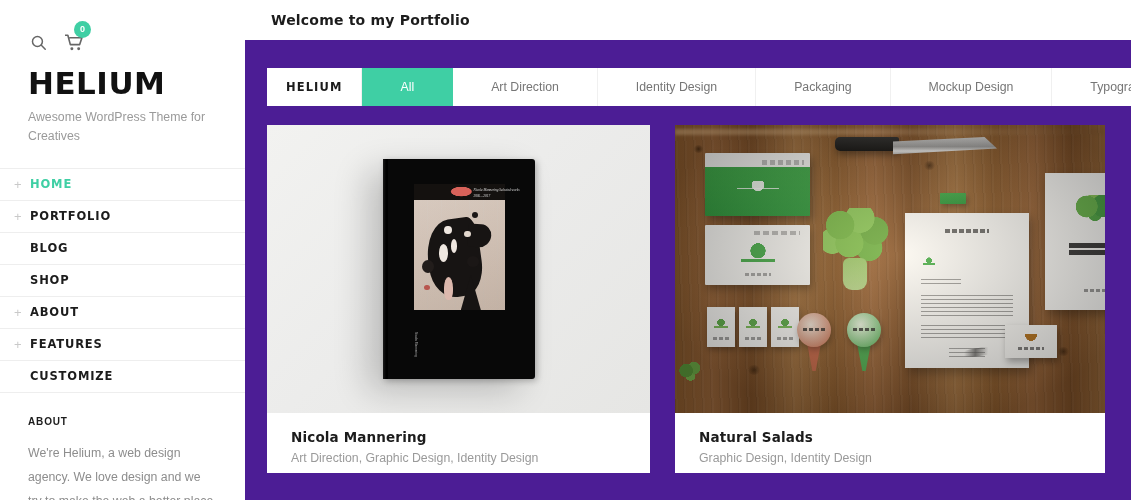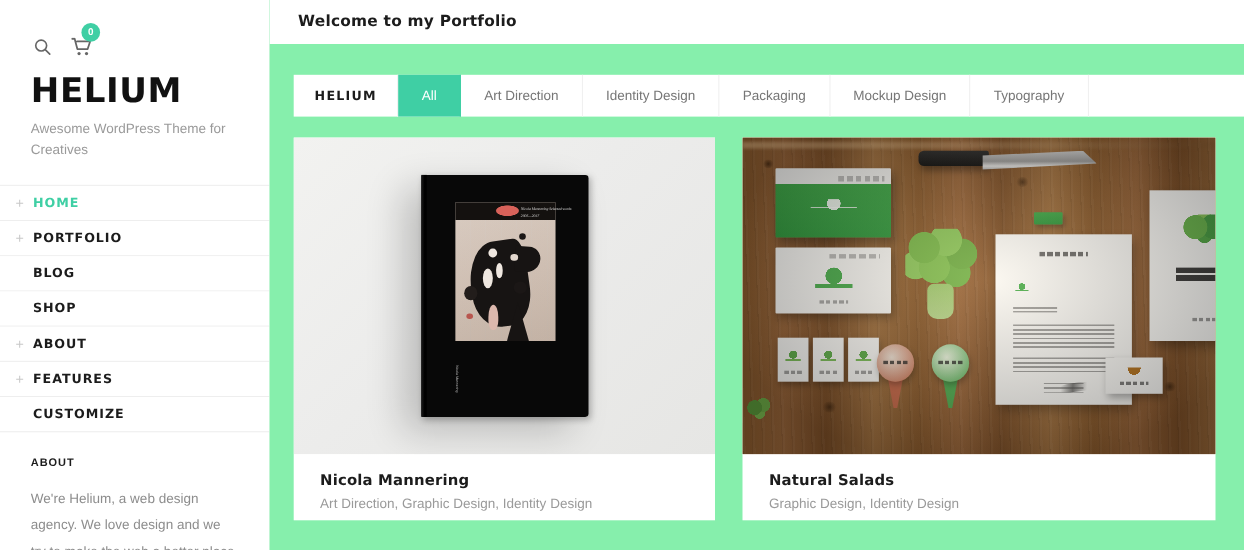--- a/index.html
+++ b/index.html
@@ -76,21 +76,21 @@
   }
   .about-body {
     margin-top: 15px;
     font-size: 12.3px; color: #8d8d8d; line-height: 1.95;
     max-width: 190px;
   }
 
   
   .main {
     flex: 1 1 auto; height: 500px;
-    background: #86efac;
+    background: #4c1d95;
     position: relative;
     overflow: hidden;
   }
   .page-header {
     background: #ffffff;
     height: 40px;
     display: flex; align-items: center;
     padding-left: 26px;
   }
   .page-title {
@@ -109,21 +109,21 @@
   .filter-label {
     display: flex; align-items: center; justify-content: center;
     padding: 0 19px;
     font-size: 11.5px; font-weight: 700; letter-spacing: 1.1px;
     color: #1c1c1c;
     font-family: "DejaVu Sans", sans-serif;
     border-right: 1px solid #f0f0f0;
   }
   .filter-tab {
     display: flex; align-items: center; justify-content: center;
-    padding: 0 21px;
+    padding: 0 38px;
     font-size: 12.3px; color: #767676;
     cursor: pointer;
     border-right: 1px solid #f0f0f0;
     white-space: nowrap;
   }
   .filter-tab.active {
     background: #3fcfa4; color: #ffffff;
     border-right-color: #3fcfa4;
   }
 

